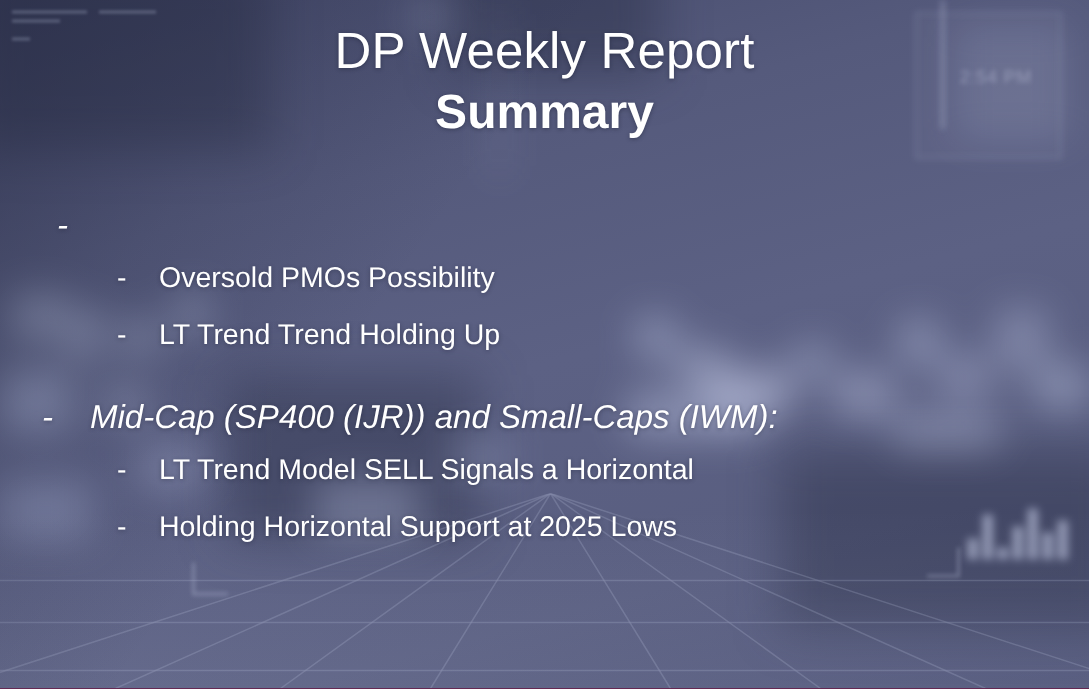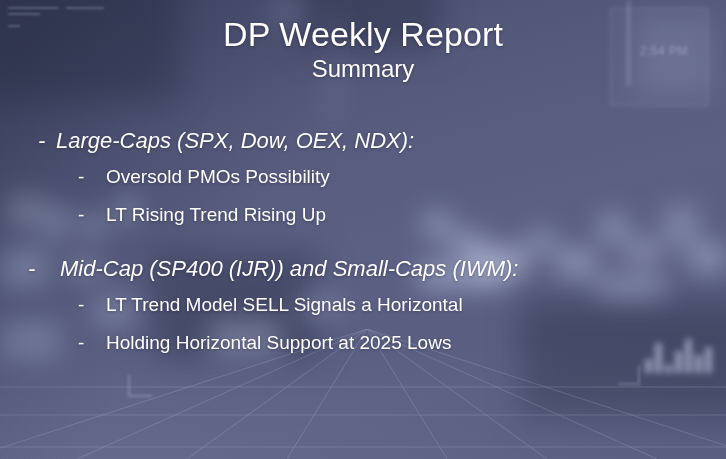--- a/index.html
+++ b/index.html
@@ -135,23 +135,23 @@
     padding-top: 15px;
   }
   .slide-title {
     font-size: 34px;
     line-height: 1.12;
     font-weight: 400;
     letter-spacing: 0.1px;
     text-shadow: 0 1px 3px rgba(25,28,48,0.45);
   }
   .slide-subtitle {
-    font-size: 24px;
+    font-size: 32px;
     line-height: 1.2;
-    font-weight: 400;
+    font-weight: 700;
     margin-top: 2px;
     text-shadow: 0 1px 3px rgba(25,28,48,0.45);
   }
 
   .body-block {
     margin-top: 44px;
   }
 
   .bullet-row {
     display: flex;
@@ -280,31 +280,30 @@
 
     <div class="title-block">
       <div class="slide-title">DP Weekly Report</div>
       <div class="slide-subtitle">Summary</div>
     </div>
 
     <div class="body-block">
 
       <div class="bullet-row lvl1">
         <span class="bullet-dash">-</span>
-        <span class="bullet-text">Large-Caps (SPX, Dow, OEX, NDX):</span>
       </div>
 
       <div class="bullet-row lvl2">
         <span class="bullet-dash">-</span>
         <span class="bullet-text">Oversold PMOs Possibility</span>
       </div>
 
       <div class="bullet-row lvl2">
         <span class="bullet-dash">-</span>
-        <span class="bullet-text">LT Rising Trend Rising Up</span>
+        <span class="bullet-text">LT Trend Trend Holding Up</span>
       </div>
 
       <div class="gap-between-sections"></div>
 
       <div class="bullet-row lvl1 wide-gap">
         <span class="bullet-dash">-</span>
         <span class="bullet-text">Mid-Cap (SP400 (IJR)) and Small-Caps (IWM):</span>
       </div>
 
       <div class="bullet-row lvl2">

